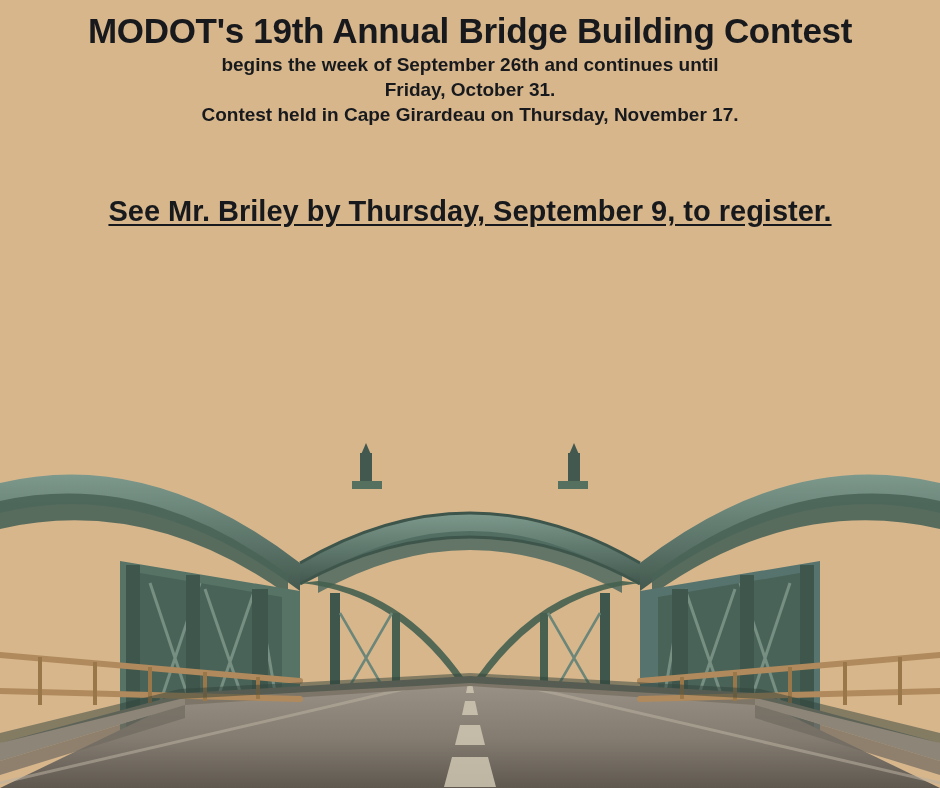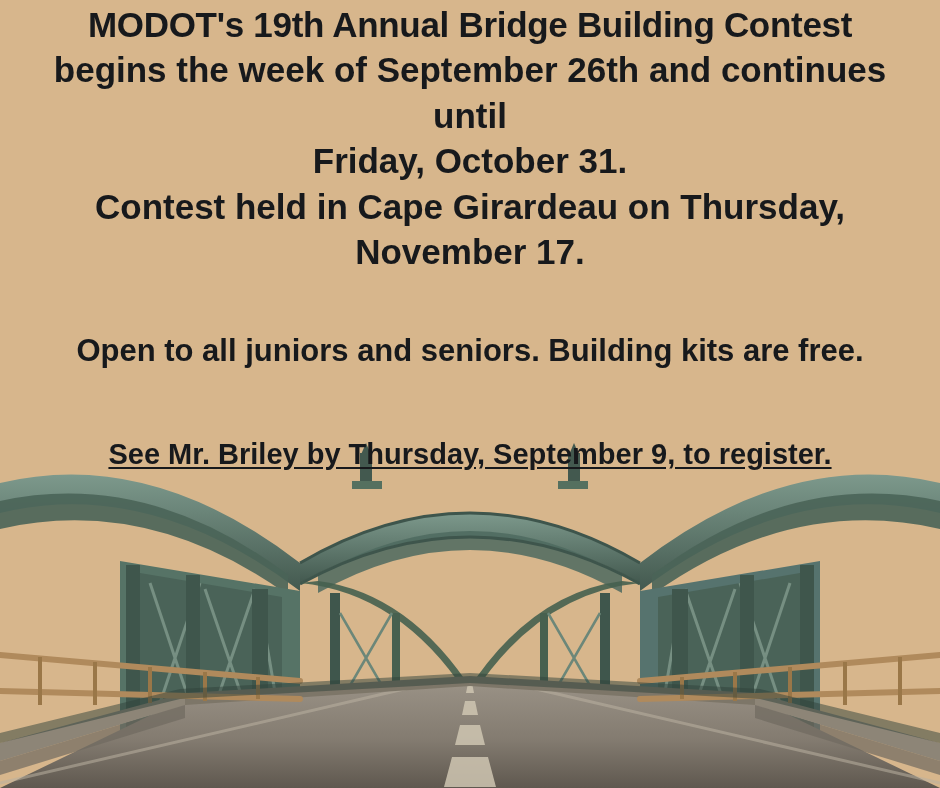--- a/index.html
+++ b/index.html
@@ -15,35 +15,35 @@
     overflow: hidden;
     font-family: "Liberation Sans", sans-serif;
   }
 
   
   .text-area {
     position: absolute;
     left: 0;
     top: 0;
     width: 940px;
-    padding-top: 4px;
+    padding-top: 10px;
     box-sizing: border-box;
     text-align: center;
     color: #17191c;
     z-index: 5;
   }
   .headline {
     font-size: 35px;
     font-weight: bold;
     line-height: 1.18;
     letter-spacing: -0.3px;
     margin: 0 10px 2px 10px;
   }
   .subline {
-    font-size: 35px;
+    font-size: 19px;
     font-weight: bold;
     line-height: 1.30;
     margin: 0 24px;
   }
   .subline.l2 { margin-top: 0; }
   .subline.l3 { margin-top: 0; }
   .open-line {
     font-size: 31px;
     font-weight: bold;
     line-height: 1.28;
@@ -72,21 +72,20 @@
 </head>
 <body>
 
 <div class="poster">
 
   <div class="text-area">
     <div class="headline">MODOT's 19th Annual Bridge Building Contest</div>
     <div class="subline l1">begins the week of September 26th and continues until</div>
     <div class="subline l2">Friday, October 31.</div>
     <div class="subline l3">Contest held in Cape Girardeau on Thursday, November 17.</div>
-    <div class="open-line">Open to all juniors and seniors. Building kits are free.</div>
     <div class="register-line">See Mr. Briley by Thursday, September 9, to register.</div>
   </div>
 
   <div class="bridge-wrap">
     <svg width="940" height="345" viewBox="0 0 940 345" xmlns="http://www.w3.org/2000/svg" aria-hidden="true">
       <defs>
         <linearGradient id="roadGrad" x1="0" y1="0" x2="0" y2="1">
           <linearGradient id="x"></linearGradient>
           <stop offset="0%" stop-color="#9a9286"></stop>
           <stop offset="55%" stop-color="#837b70"></stop>

